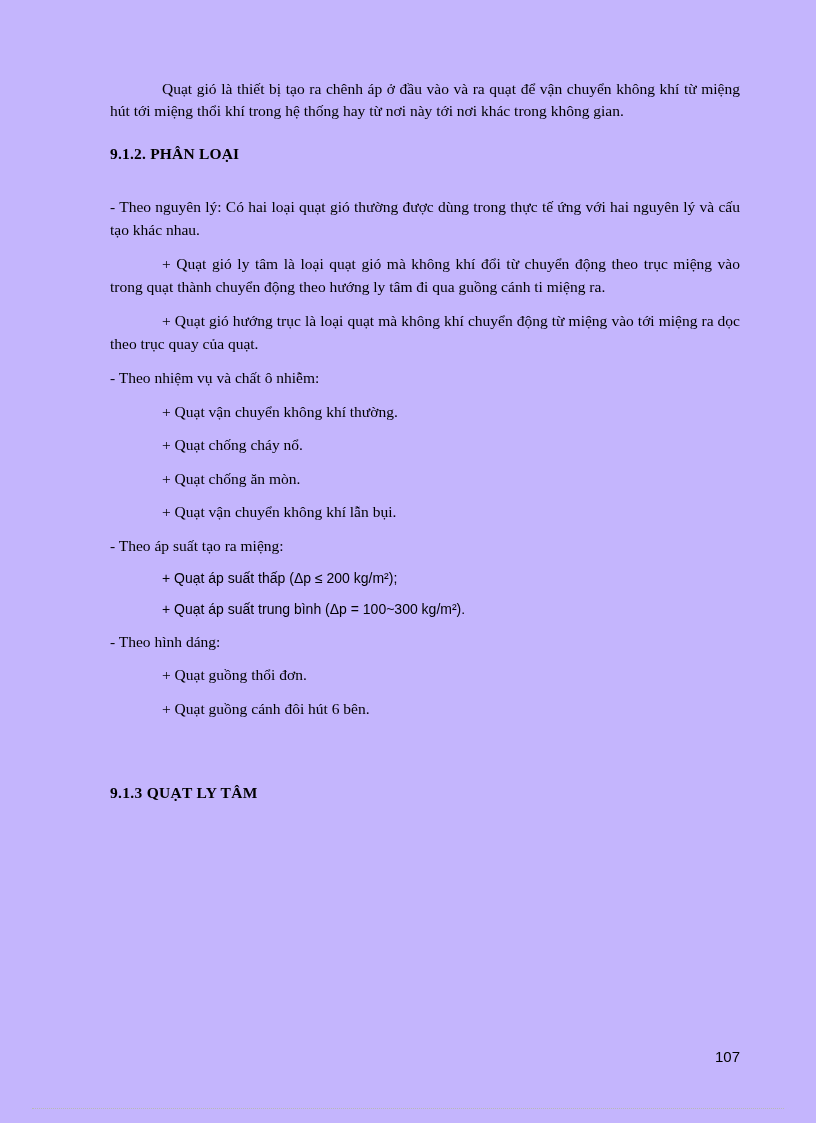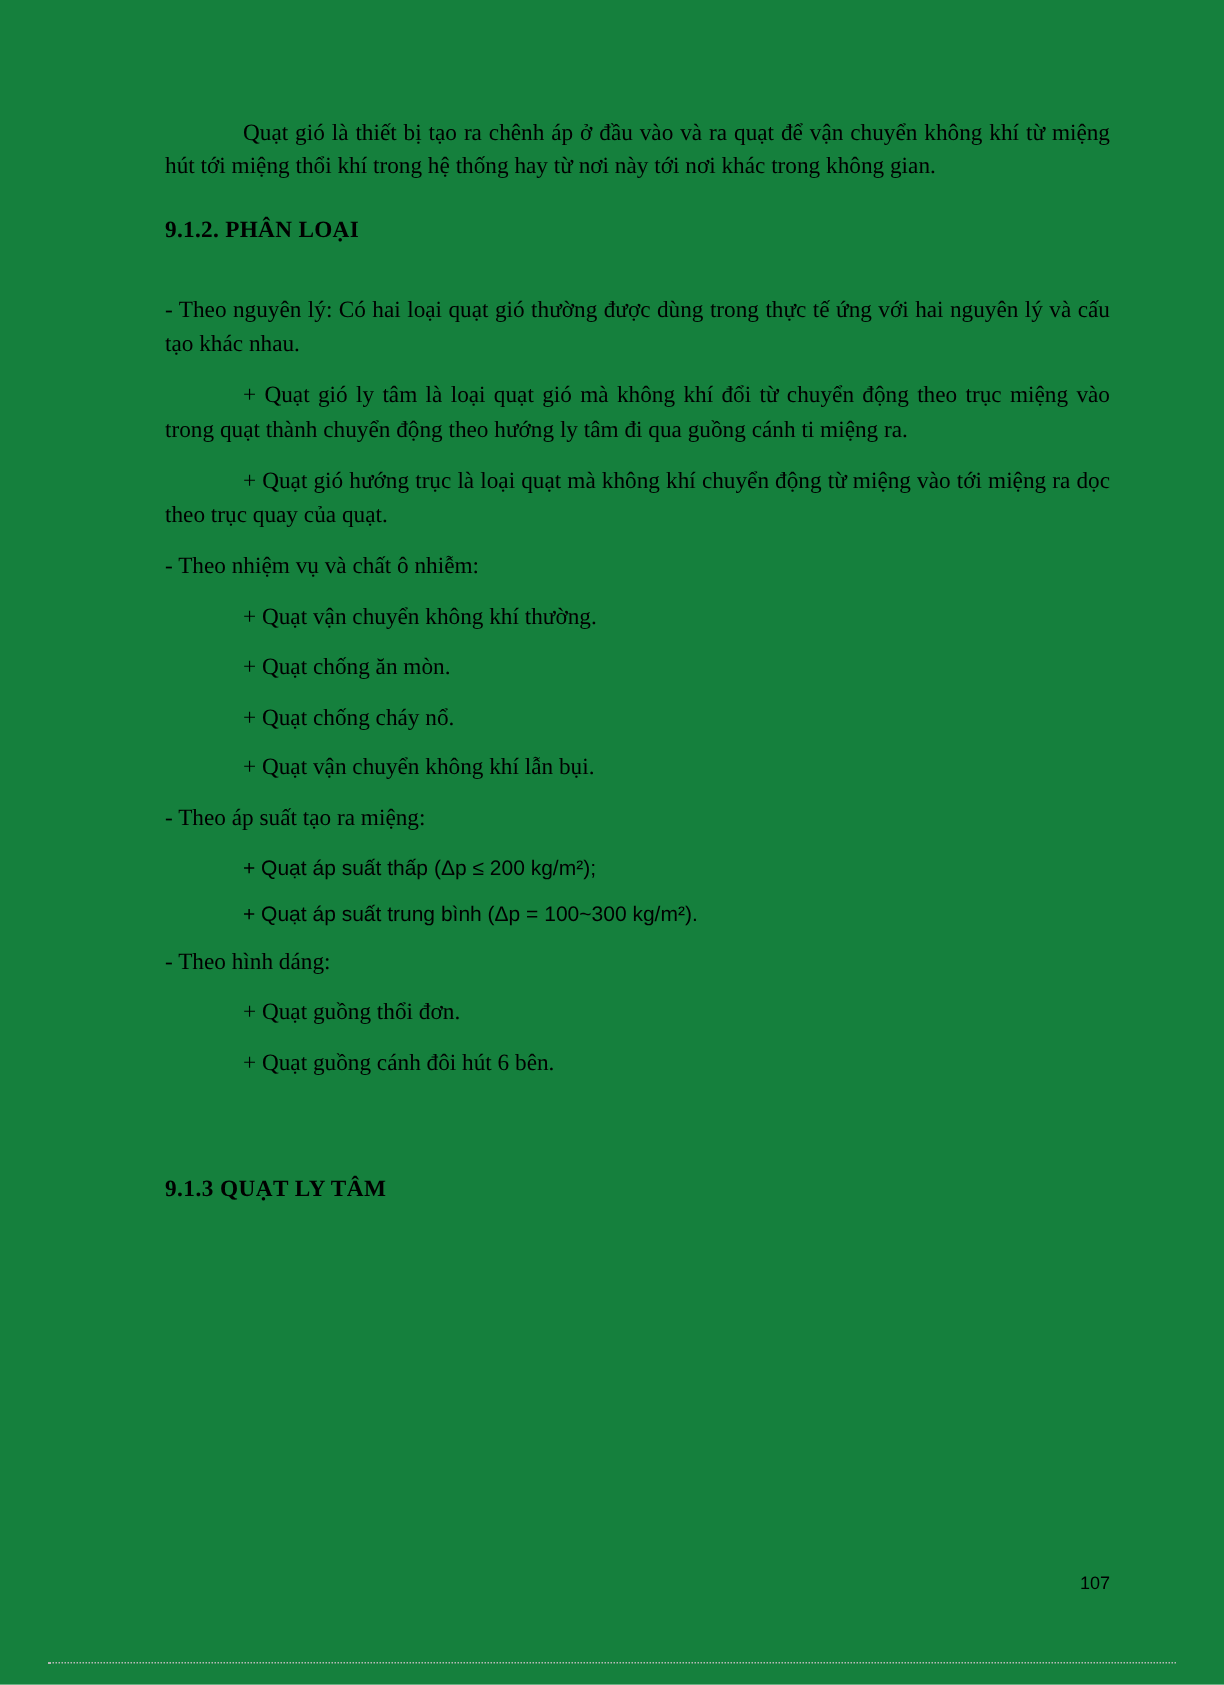--- a/index.html
+++ b/index.html
@@ -11,21 +11,21 @@
     width: 816px;
     height: 1123px;
     position: relative;
     font-family: "Liberation Serif", serif;
     color: #000000;
     overflow: hidden;
   }
   .page {
     position: absolute;
     inset: 0;
-    background: #15803d;
+    background: #c4b5fd;
   }
   .content {
     position: absolute;
     left: 110px;
     top: 78px;
     width: 630px;
   }
   p {
     margin: 0;
     font-size: 15.5px;
@@ -63,21 +63,21 @@
   .heading-last {
     font-weight: bold;
     font-size: 15.5px;
     margin-top: 62px;
     letter-spacing: 0.3px;
   }
   .page-number {
     position: absolute;
     right: 76px;
     top: 1048px;
-    font-size: 12px;
+    font-size: 15px;
     font-family: "Liberation Sans", sans-serif;
   }
   .bottom-rule {
     position: absolute;
     left: 32px;
     right: 32px;
     top: 1108px;
     border-top: 1px dotted #b8b8b8;
   }
   .sans {
@@ -98,22 +98,22 @@
 
     <p class="flush">- Theo nguyên lý: Có hai loại quạt gió thường được dùng trong thực tế ứng với hai nguyên lý và cấu tạo khác nhau.</p>
 
     <p class="indent-block">+ Quạt gió ly tâm là loại quạt gió mà không khí đổi từ chuyển động theo trục miệng vào  trong quạt thành chuyển động theo hướng ly tâm đi qua guồng cánh ti miệng ra.</p>
 
     <p class="indent-block">+ Quạt gió hướng trục là loại quạt mà không khí chuyển động từ miệng vào tới miệng ra dọc theo trục quay của quạt.</p>
 
     <p class="flush">- Theo nhiệm vụ và chất ô nhiễm:</p>
 
     <p class="indent-item">+ Quạt vận chuyển không khí thường.</p>
+    <p class="indent-item">+ Quạt chống cháy nổ.</p>
     <p class="indent-item">+ Quạt chống ăn mòn.</p>
-    <p class="indent-item">+ Quạt chống cháy nổ.</p>
     <p class="indent-item">+ Quạt vận chuyển không khí lẫn bụi.</p>
 
     <p class="flush">- Theo áp suất tạo ra miệng:</p>
 
     <p class="indent-item sans">+ Quạt áp suất thấp (Δp ≤ 200 kg/m²);</p>
     <p class="indent-item sans">+ Quạt áp suất trung bình (Δp = 100~300 kg/m²).</p>
 
     <p class="flush">- Theo hình dáng:</p>
 
     <p class="indent-item">+ Quạt guồng thổi đơn.</p>

